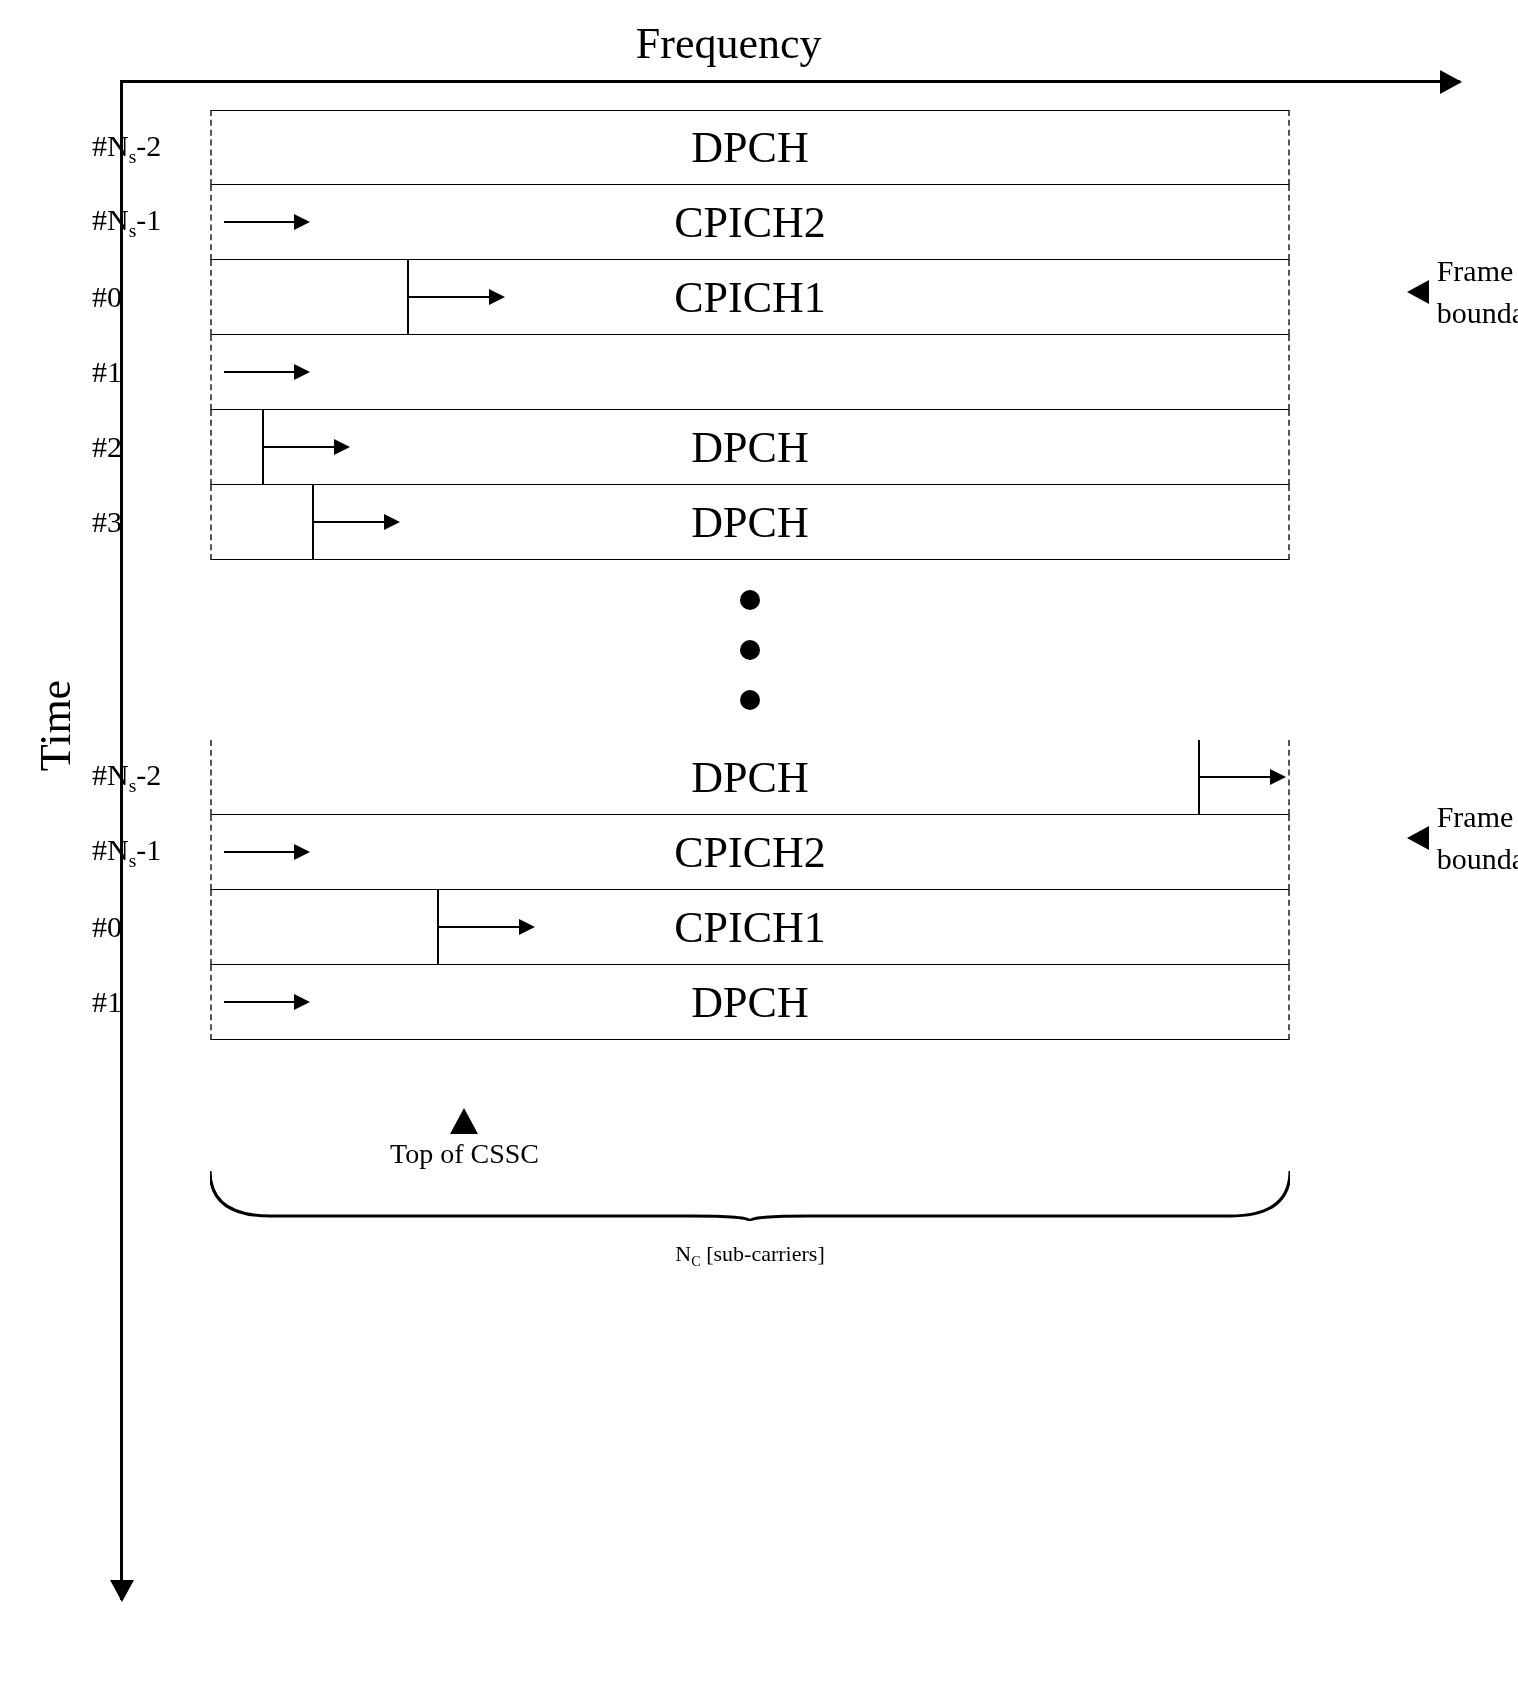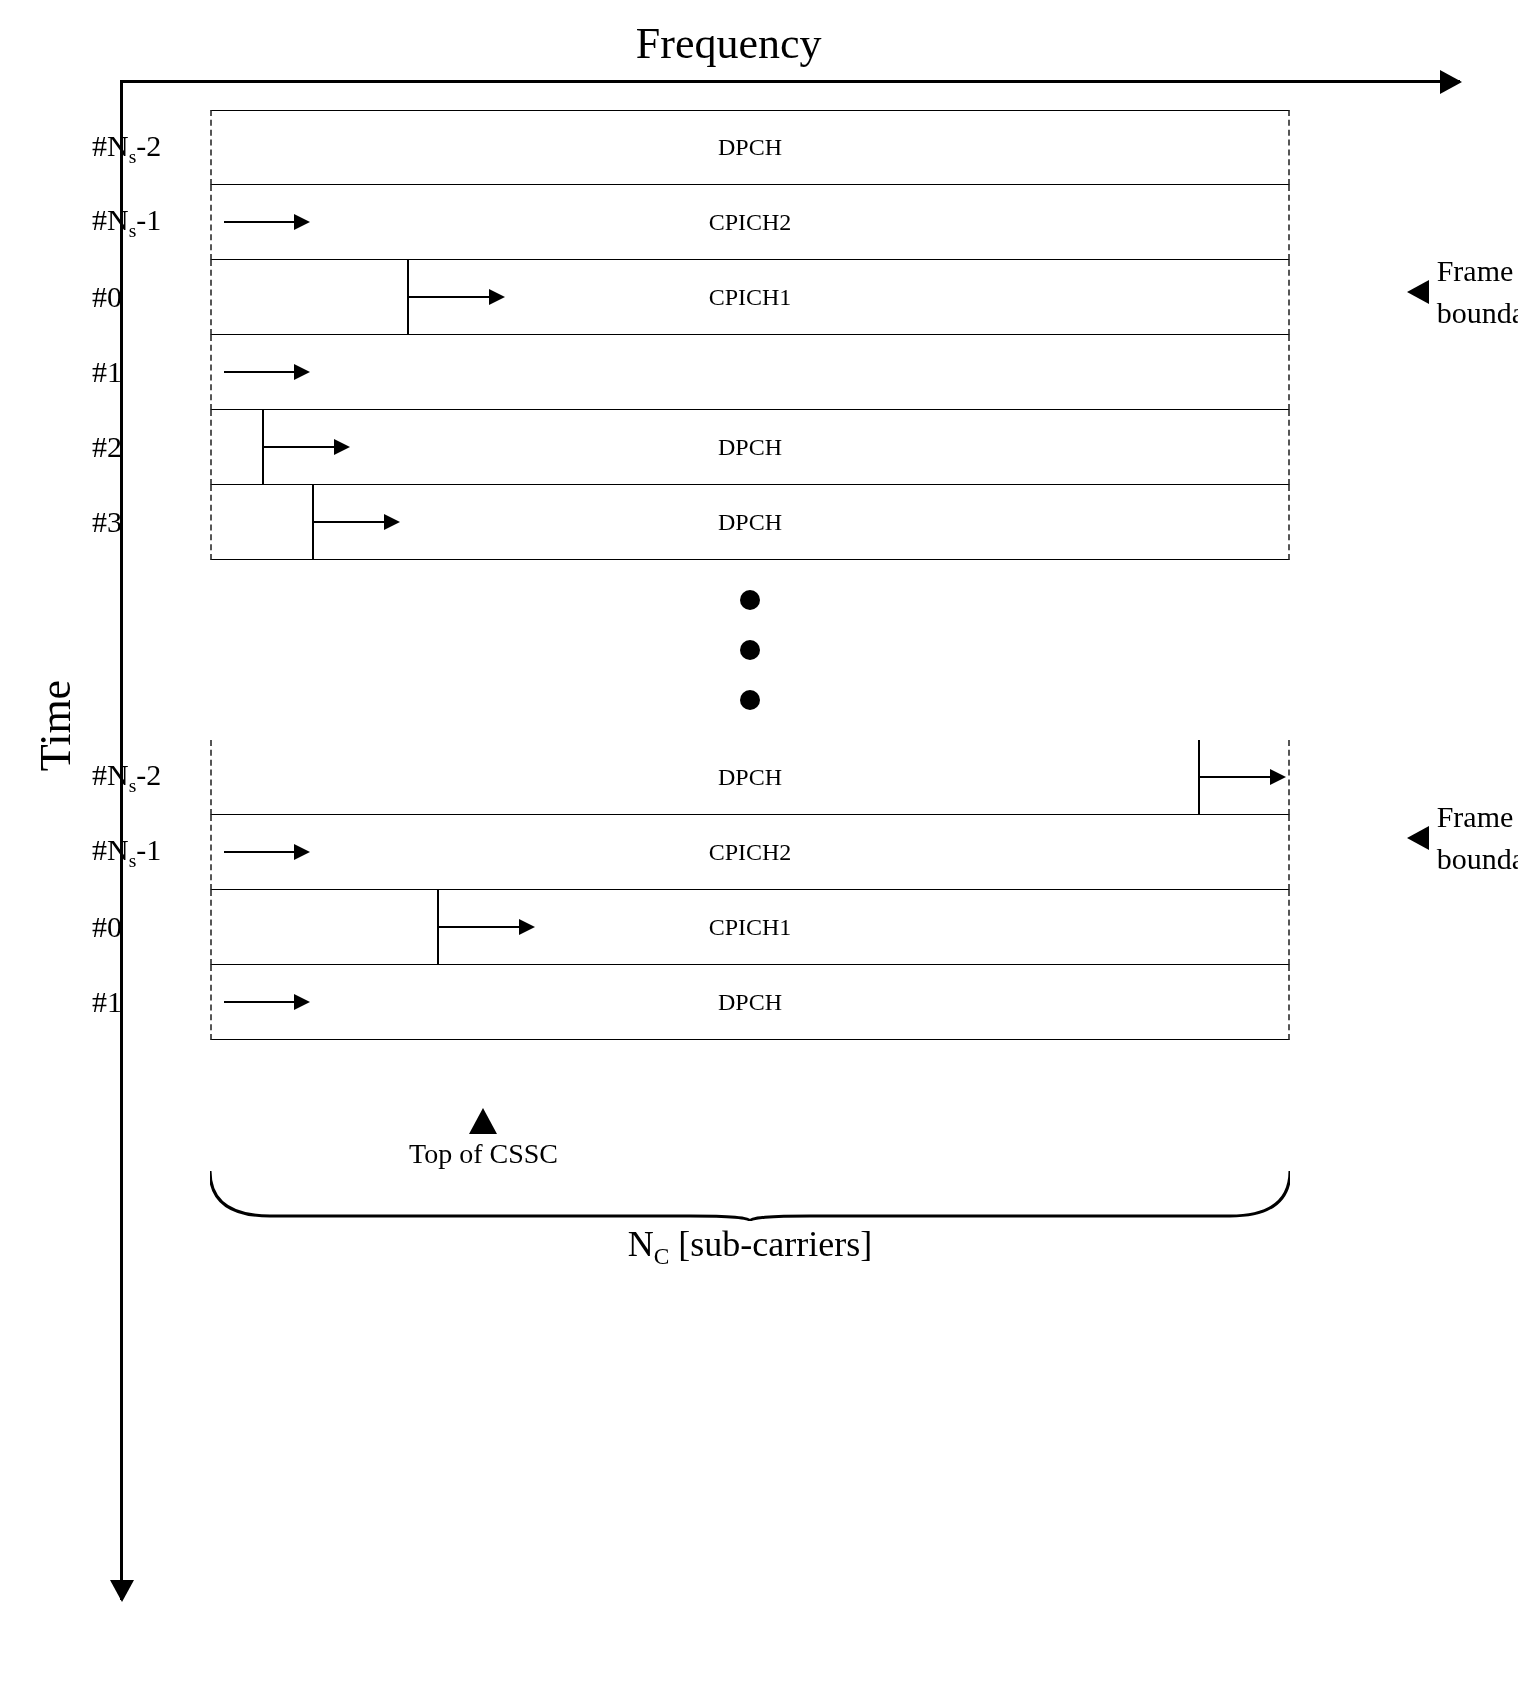--- a/index.html
+++ b/index.html
@@ -112,21 +112,21 @@
 
     .row-content {
       position: absolute;
       top: 0;
       left: 0;
       right: 0;
       bottom: 0;
       display: flex;
       align-items: center;
       justify-content: center;
-      font-size: 24px;
+      font-size: 44px;
     }
 
     
     .row-arrow {
       position: absolute;
       top: 50%;
       transform: translateY(-50%);
       display: flex;
       align-items: center;
     }
@@ -303,31 +303,31 @@
       <div class="row-label">#1</div>
       <div class="row-content">
         <div class="row-arrow" style="left: 12px;">
           <div class="arrow-line" style="width: 70px;"></div>
           <div class="arrow-head-right"></div>
         </div>
         DPCH
       </div>
     </div>
 
-    <div style="position:absolute; bottom: -130px; left: 180px; display:flex; flex-direction:column; align-items:center;margin-left:19px;">
+    <div style="position:absolute; bottom: -130px; left: 180px; display:flex; flex-direction:column; align-items:center;">
       <div style="width:0;height:0;border-left:14px solid transparent;border-right:14px solid transparent;border-bottom:26px solid #000; margin-bottom:4px;"></div>
       <div style="font-size:28px; white-space:nowrap;">Top of CSSC</div>
     </div>
 
     <div style="position:absolute; bottom: -185px; left: 0; width: 100%;">
       <svg width="1080" height="55" viewBox="0 0 1080 55">
 
         <path d="M 0,5 Q 0,50 60,50 L 480,50 Q 540,50 540,55 Q 540,50 600,50 L 1020,50 Q 1080,50 1080,5" fill="none" stroke="#000" stroke-width="3"></path>
       </svg>
     </div>
 
-    <div style="position:absolute; bottom: -230px; left: 50%; transform: translateX(-50%); font-size: 36px; white-space: nowrap;">
+    <div style="position:absolute; bottom: -230px; left: 50%; transform: translateX(-50%); font-size: 22px; white-space: nowrap;">
       N<sub>C</sub> [sub-carriers]
     </div>
 
   </div>
 
 </div>
 
 </body></html>

